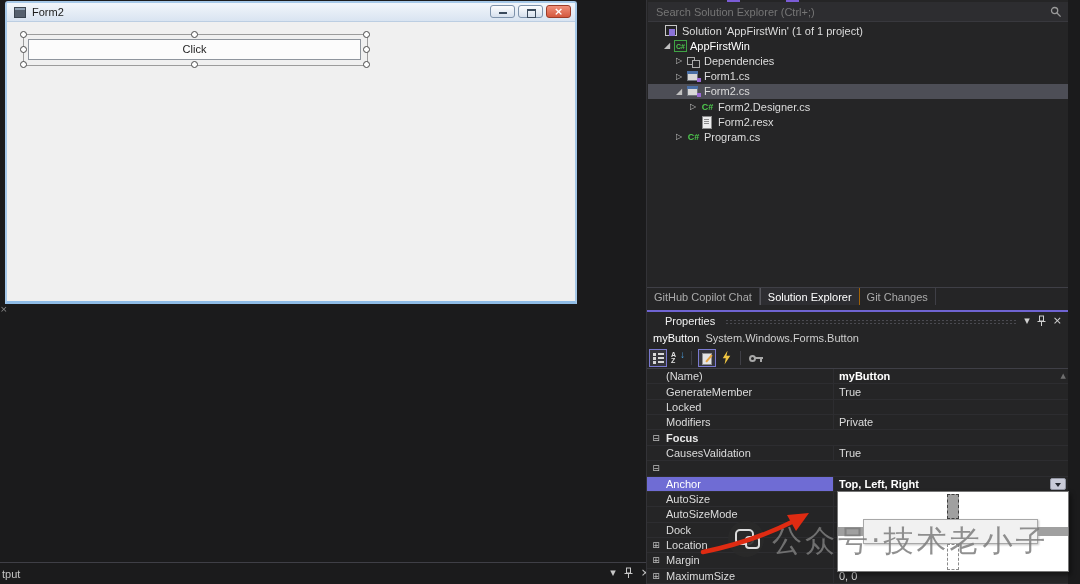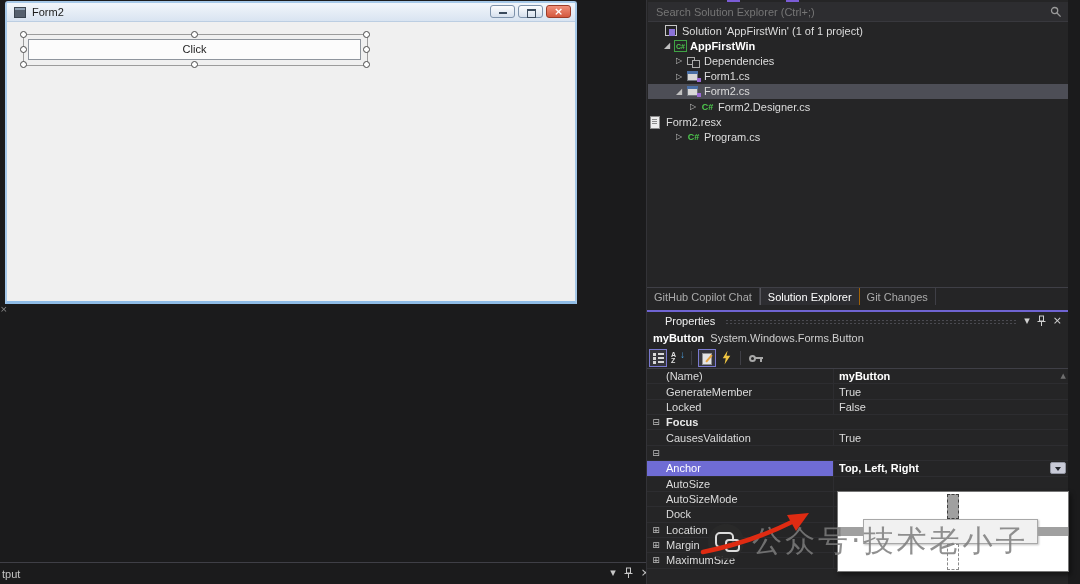--- a/index.html
+++ b/index.html
@@ -43,21 +43,21 @@
     font-family:"Liberation Sans",sans-serif;font-size:11px;padding-left:8px;}
   .search-icon{margin-right:6px;display:flex;}
 
   .tree{position:absolute;left:1px;right:0;top:23px;}
   .trow{position:relative;height:15.2px;display:flex;align-items:center;box-sizing:border-box;}
   .trow.sel{background:#4D4E56;}
   .texp{display:inline-block;width:14px;text-align:center;color:#C0C0C0;font-size:8px;
     font-family:"DejaVu Sans",sans-serif;flex:none;}
   .ticon{display:inline-block;width:15px;height:12px;position:relative;flex:none;margin-right:3px;}
   .tlabel{white-space:nowrap;text-align:right;}
-  .b{font-weight:bold;color:#FFF;}
+  .b{font-weight:normal;color:#FFF;}
 
   
   .i-solution i{position:absolute;left:1px;top:0;width:10px;height:9px;border:1px solid #C8C8C8;}
   .i-solution em{position:absolute;left:5px;top:4px;width:6px;height:7px;background:#8B72D8;}
   .i-csproj{border:1px solid #3FA344;box-sizing:border-box;width:13px!important;height:12px!important;
     color:#4EC94E;font-weight:bold;font-size:7px;text-align:center;line-height:11px;font-style:normal;}
   .i-cs{color:#4EC94E;font-weight:bold;font-size:9px;line-height:12px;text-align:center;font-style:normal;}
   .i-winform i{position:absolute;left:1px;top:1px;width:11px;height:10px;background:#D8D8D8;border:1px solid #70757C;box-sizing:border-box;}
   .i-winform u{position:absolute;left:1px;top:1px;width:11px;height:3px;background:#4A6FA5;}
   .i-winform em{position:absolute;right:0;bottom:0;width:4px;height:4px;background:#9B6BD6;}
@@ -119,21 +119,21 @@
   
   .anchor-pop{position:absolute;left:190px;top:491px;width:230px;height:79px;background:#FFF;
     border:1px solid #767676;box-shadow:2px 3px 5px rgba(0,0,0,.45);z-index:5;}
   .an-top{position:absolute;left:109px;top:2px;width:12px;height:25px;background:#A0A0A0;border:1px dashed #3E3E3E;box-sizing:border-box;}
   .an-center{position:absolute;left:25px;top:27px;width:175px;height:25px;background:#F1F1F1;border:1px solid #A8A8A8;box-shadow:1px 1px 2px rgba(0,0,0,.25);box-sizing:border-box;}
   .an-left{position:absolute;left:0;top:35px;width:25px;height:9px;background:#A0A0A0;}
   .an-right{position:absolute;left:200px;top:35px;width:30px;height:9px;background:#A0A0A0;}
   .an-bottom{position:absolute;left:109px;top:52px;width:12px;height:26px;background:#FFF;border:1px dashed #8A8A8A;box-sizing:border-box;}
 
   
-  .watermark{position:absolute;left:708px;top:521px;display:flex;align-items:center;z-index:8;pointer-events:none;}
+  .watermark{position:absolute;left:728px;top:521px;display:flex;z-index:8;pointer-events:none;}
   .wm-icon{position:relative;width:36px;height:36px;border-radius:50%;background:rgba(42,42,42,.88);flex:none;}
   .wm-b1{position:absolute;left:7px;top:8px;width:15px;height:12px;border:2px solid rgba(235,235,235,.92);border-radius:5px;}
   .wm-b2{position:absolute;left:17px;top:15px;width:11px;height:9px;border:2px solid rgba(235,235,235,.92);border-radius:4px;background:rgba(42,42,42,.88);}
   .wm-text{margin-left:8px;font-family:"DejaVu Sans",sans-serif;font-size:30px;letter-spacing:3px;
     color:rgba(125,125,125,.85);font-weight:500;white-space:nowrap;}
   .arrow-svg{position:absolute;left:0;top:0;z-index:9;pointer-events:none;}
 
   .glyph{font-family:"DejaVu Sans",sans-serif;}
 </style>
 </head>
@@ -241,21 +241,21 @@
             <u></u>
             <em></em>
           </span>
         <span class="tlabel">Form2.cs</span>
       </div>
       <div class="trow" style="padding-left:38px">
         <span class="texp">▷</span>
         <span class="ticon i-cs">C#</span>
         <span class="tlabel">Form2.Designer.cs</span>
       </div>
-      <div class="trow" style="">
+      <div class="trow" style="padding-left:52px">
         <span class="ticon i-resx">
             <i></i>
             <em></em>
           </span>
         <span class="tlabel">Form2.resx</span>
       </div>
       <div class="trow" style="padding-left:24px">
         <span class="texp">▷</span>
         <span class="ticon i-cs">C#</span>
         <span class="tlabel">Program.cs</span>
@@ -331,22 +331,27 @@
             <span>GenerateMember</span>
           </div>
         <div class="gval">
             <span>True</span>
           </div>
       </div>
       <div class="grow">
         <div class="gname">
             <span>Locked</span>
           </div>
-        <div class="gval">
-            <span>False</span>
+      </div>
+      <div class="grow">
+        <div class="gname">
+            <span>Modifiers</span>
+          </div>
+        <div class="gval">
+            <span>Private</span>
           </div>
       </div>
       <div class="grow cat">
         <span class="gexp">⊟</span>
         <div class="gname">
             <span>Focus</span>
           </div>
         <div class="gval"></div>
       </div>
       <div class="grow">

